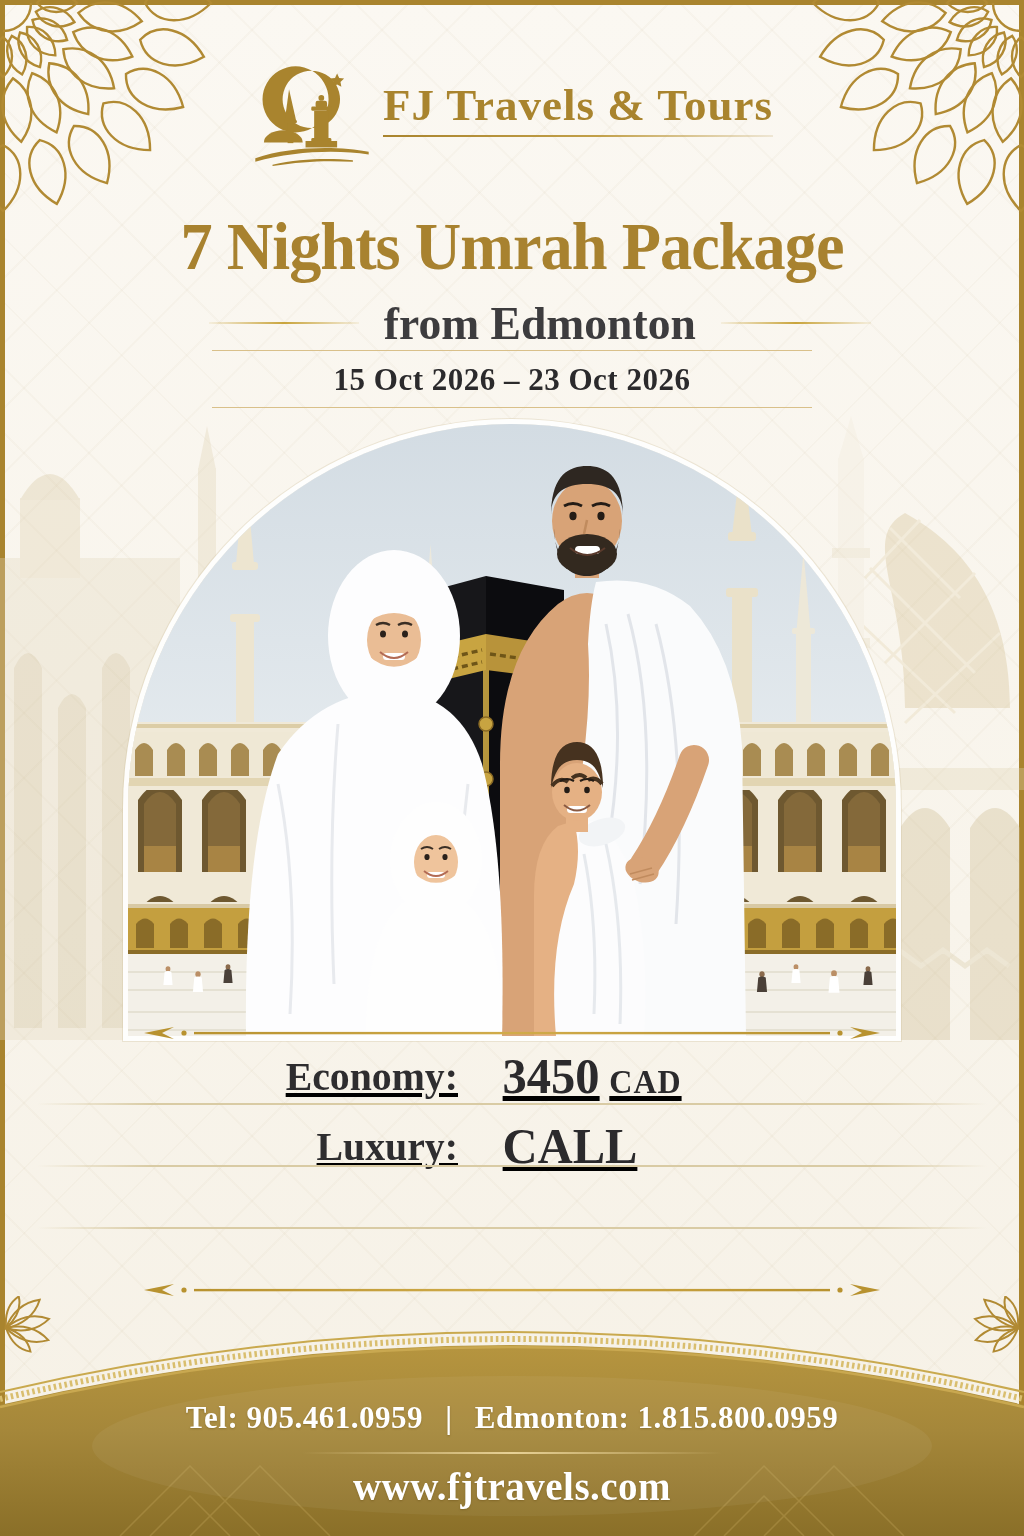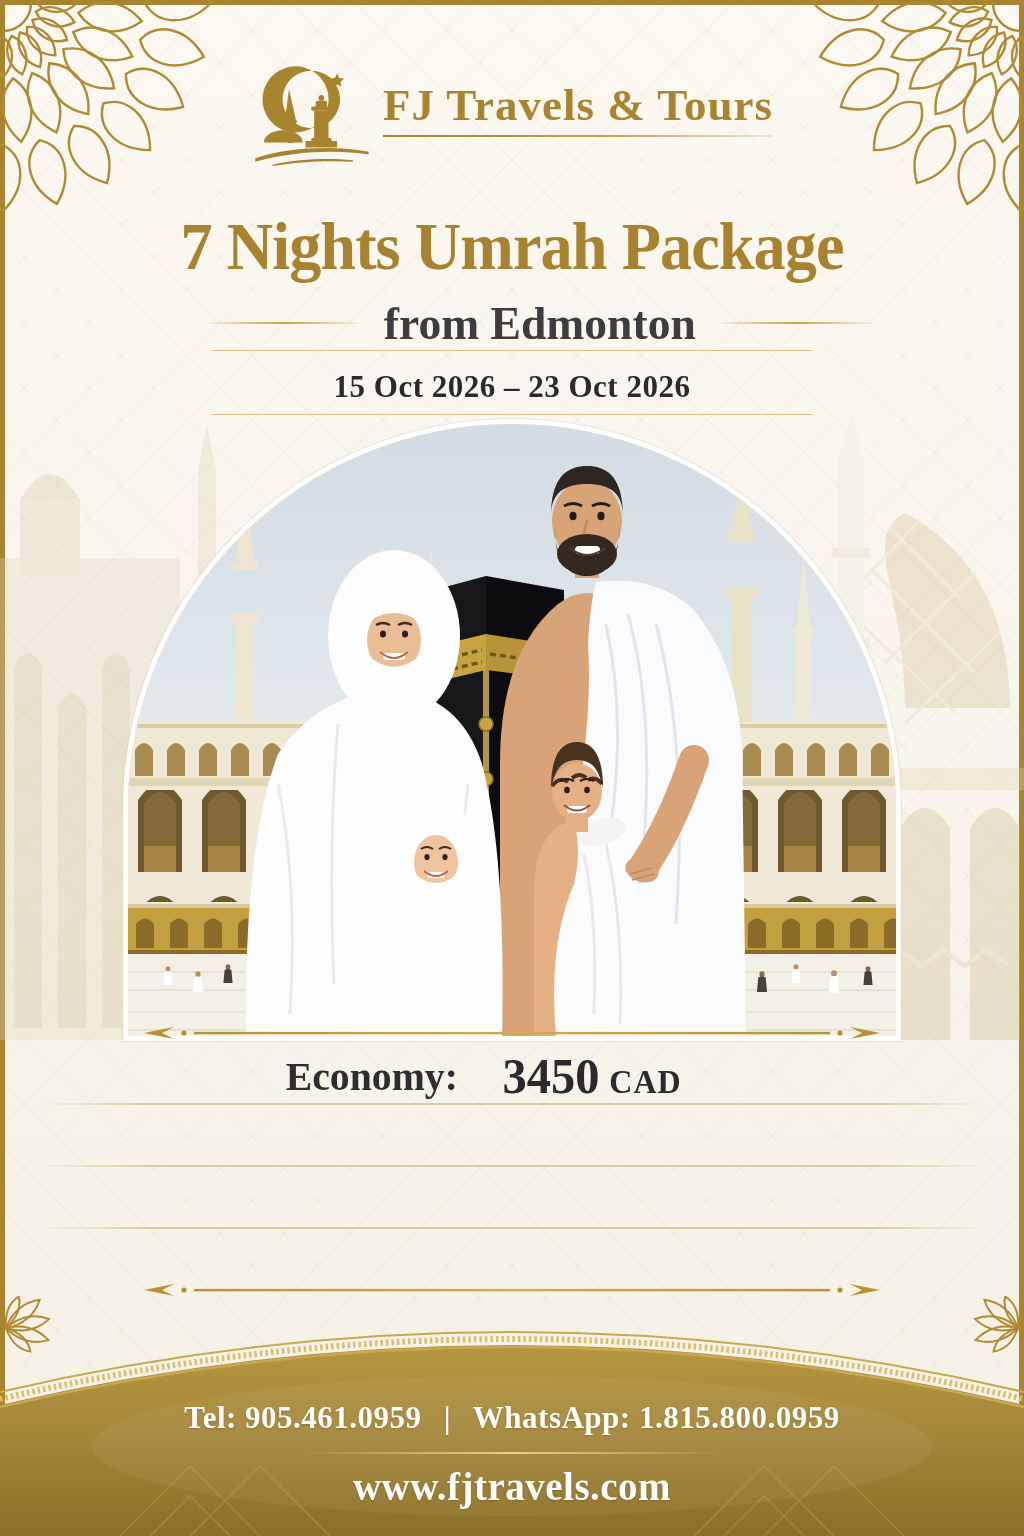--- a/index.html
+++ b/index.html
@@ -25,33 +25,33 @@
   .logo{top:52px;left:0;width:100%;display:flex;justify-content:center;align-items:center;gap:10px;}
   .logo-icon{width:122px;height:122px;}
   .brand-block{padding-bottom:10px;}
   .brand-name{font-size:45px;font-weight:700;color:#A9842E;letter-spacing:1px;white-space:nowrap;}
   .brand-underline{height:2.5px;margin-top:4px;background:linear-gradient(90deg,#A9842E 0%,#C2A049 55%,rgba(169,132,46,0.15) 100%);}
   
   .title{top:208px;left:0;width:100%;text-align:center;font-size:67px;font-weight:700;color:#A8822F;letter-spacing:-1px;transform:scaleX(0.96);margin:0;}
   .subtitle-row{top:296px;left:0;width:100%;display:flex;justify-content:center;align-items:center;gap:20px;padding-left:28px;}
   .subtitle-line{width:150px;height:2.5px;background:linear-gradient(90deg,rgba(201,164,60,0.1),#C9A43C,rgba(201,164,60,0.1));}
   .subtitle{font-size:47px;font-weight:700;color:#3D3C3E;margin:0;transform:scaleX(0.97);}
-  .date-block{top:350px;left:212px;width:600px;text-align:center;border-top:1.5px solid #D9C08A;border-bottom:1.5px solid #D9C08A;padding:18px 0 9px 0;}
+  .date-block{top:350px;left:212px;width:600px;text-align:center;border-top:1.5px solid #D9C08A;border-bottom:1.5px solid #D9C08A;padding:11px 0 9px 0;}
   .date-text{font-size:31px;font-weight:700;color:#2B2A2C;letter-spacing:0.5px;}
   
   .faded-bg{top:408px;left:0;width:1024px;height:632px;opacity:0.33;}
   .arch{top:424px;left:128px;width:768px;height:612px;border-radius:384px 384px 0 0;overflow:hidden;
         box-shadow:0 0 0 5px rgba(255,255,255,0.95), 0 0 0 6px rgba(210,195,160,0.35);}
   .arch svg{display:block;}
   
   .divider{left:142px;width:740px;height:16px;}
   .div-top{top:1025px;}
   .div-bottom{top:1282px;}
   .rows{top:1041px;left:62px;width:900px;}
-  .price-row{height:70px;display:flex;align-items:center;}
+  .price-row{height:70px;display:flex;align-items:center;text-decoration:underline;}
   .price-label{flex:0 0 44%;text-align:right;font-size:41px;font-weight:700;color:#2E2D2F;transform:scaleX(0.97);transform-origin:right center;}
   .price-value{flex:1;padding-left:46px;font-size:50px;font-weight:700;color:#2B2A2C;transform:scaleX(0.97);transform-origin:left center;}
   .price-value .cur{font-size:33px;margin-left:10px;letter-spacing:1px;}
   .row-sep{left:37px;width:950px;height:1.5px;background:linear-gradient(90deg,rgba(217,203,164,0),#D9CBA4 12%,#D9CBA4 88%,rgba(217,203,164,0));}
   
   .lotus{top:1296px;width:56px;height:58px;}
   .lotus.l{left:4px;}
   .lotus.r{right:4px;}
   
   .band-svg{top:1326px;left:0;width:1024px;height:210px;}
@@ -373,20 +373,24 @@
       <use href="#divderArrow"></use>
       <rect x="52" y="6.9" width="636" height="2.4" fill="url(#lineGold)"></rect>
       <use href="#divderArrow" transform="translate(740,0) scale(-1,1)"></use>
     </svg>
 
     <div class="abs rows">
       <div class="price-row">
         <div class="price-label">Economy:</div>
         <div class="price-value"><span>3450</span><span class="cur">CAD</span></div>
       </div>
+      <div class="price-row">
+        <div class="price-label">Luxury:</div>
+        <div class="price-value"><span>CALL</span><span class="cur"></span></div>
+      </div>
     </div>
     <div class="abs row-sep" style="top:1103px"></div>
     <div class="abs row-sep" style="top:1165px"></div>
     <div class="abs row-sep" style="top:1227px"></div>
 
     <svg class="abs divider div-bottom" viewBox="0 0 740 16">
       <use href="#divderArrow"></use>
       <rect x="52" y="6.9" width="636" height="2.4" fill="url(#lineGold)"></rect>
       <use href="#divderArrow" transform="translate(740,0) scale(-1,1)"></use>
     </svg>
@@ -406,18 +410,18 @@
     <path d="M0,81 Q512,-39 1024,81" stroke="#C9A850" stroke-width="2.5" fill="none"></path>
     <g stroke="#C4A75C" stroke-width="1.5" fill="none" opacity="0.35">
       <path d="M120,210 L190,140 L260,210 M190,210 L260,140 L330,210 M694,210 L764,140 L834,210 M764,210 L834,140 L904,210"></path>
       <path d="M150,210 L190,170 L230,210 M724,210 L764,170 L804,210"></path>
     </g>
     <ellipse cx="512" cy="120" rx="420" ry="70" fill="#FFFFFF" opacity="0.05"></ellipse>
   </svg>
   <div class="abs contact-line">
     <span>Tel: 905.461.0959</span><span class="gap"></span>
     <span>|</span><span class="gap"></span>
-    <span>WhatsApp: 1.815.800.0959</span>
+    <span>Edmonton: 1.815.800.0959</span>
   </div>
   <div class="abs band-divider"></div>
   <div class="abs website">www.fjtravels.com</div>
 
 </div>
 
 </body></html>

